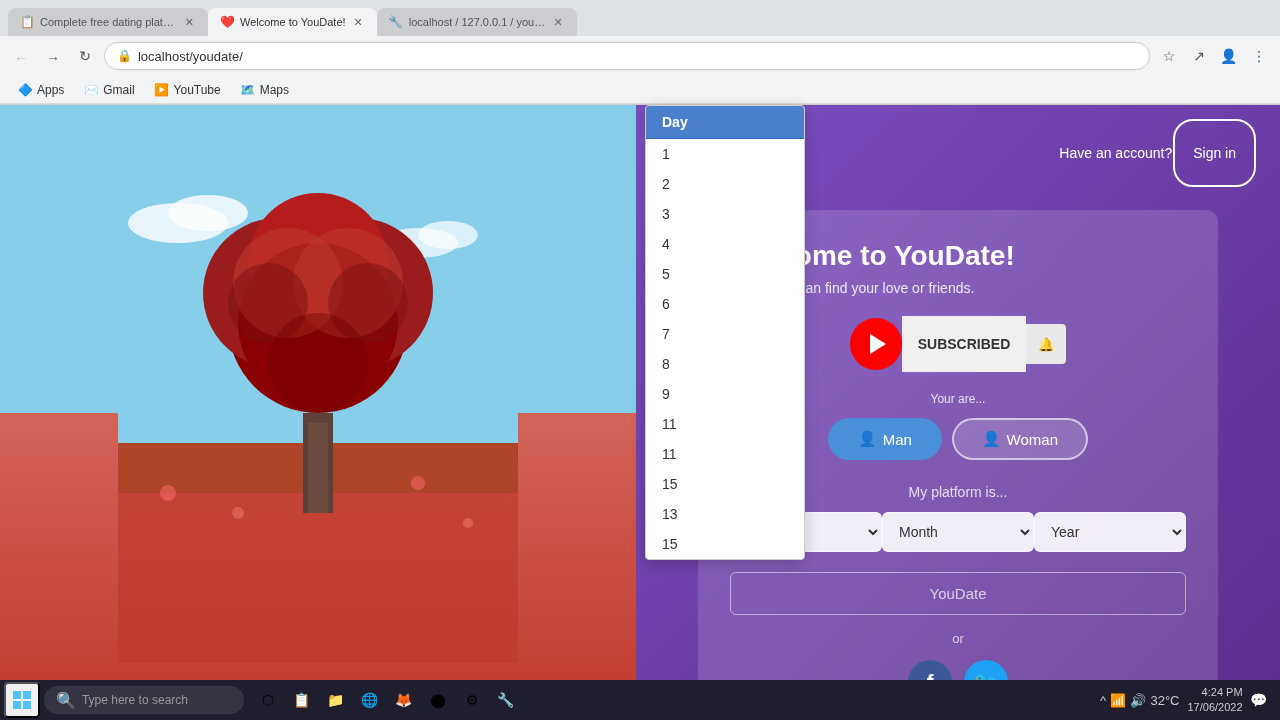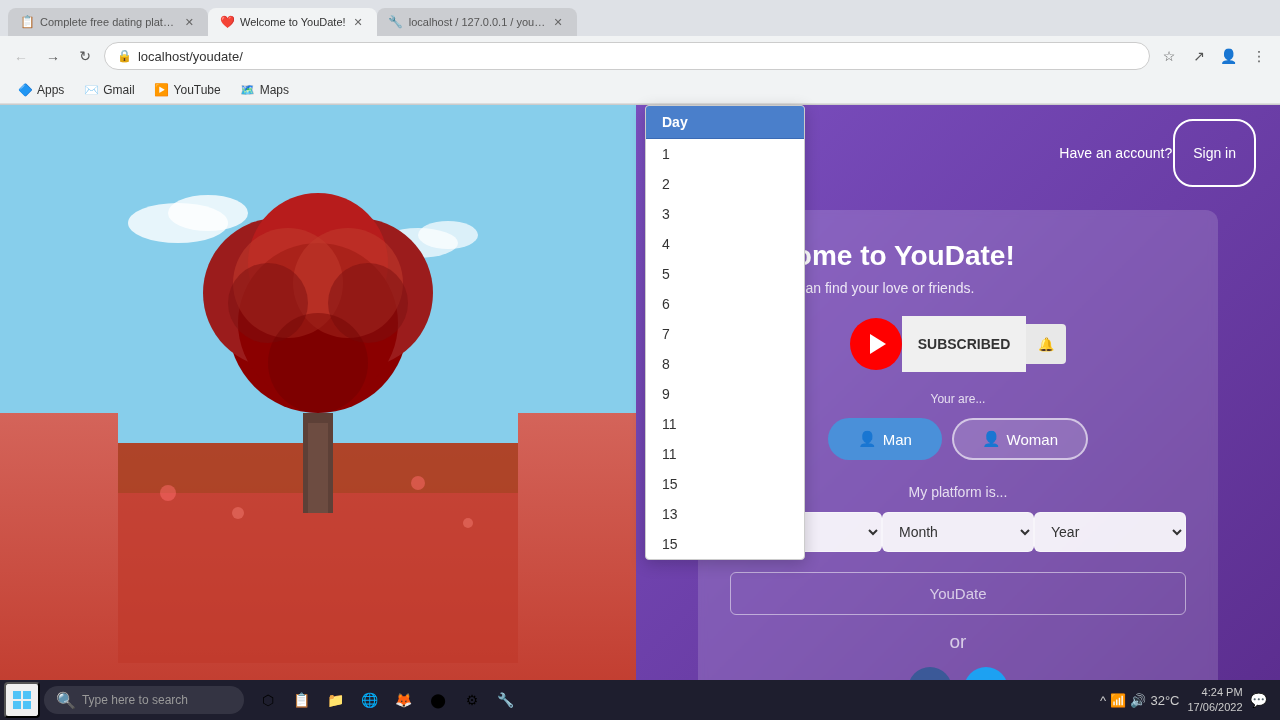--- a/index.html
+++ b/index.html
@@ -327,21 +327,21 @@
       color: rgba(255,255,255,0.7);
       border-radius: 6px;
       font-size: 15px;
       cursor: pointer;
       margin-bottom: 16px;
     }
 
     .or-divider {
       text-align: center;
       color: rgba(255,255,255,0.7);
-      font-size: 19px;
+      font-size: 13px;
       margin-bottom: 14px;
     }
 
     .social-buttons {
       display: flex;
       gap: 12px;
       justify-content: center;
       margin-bottom: 16px;
     }
     .social-btn {

